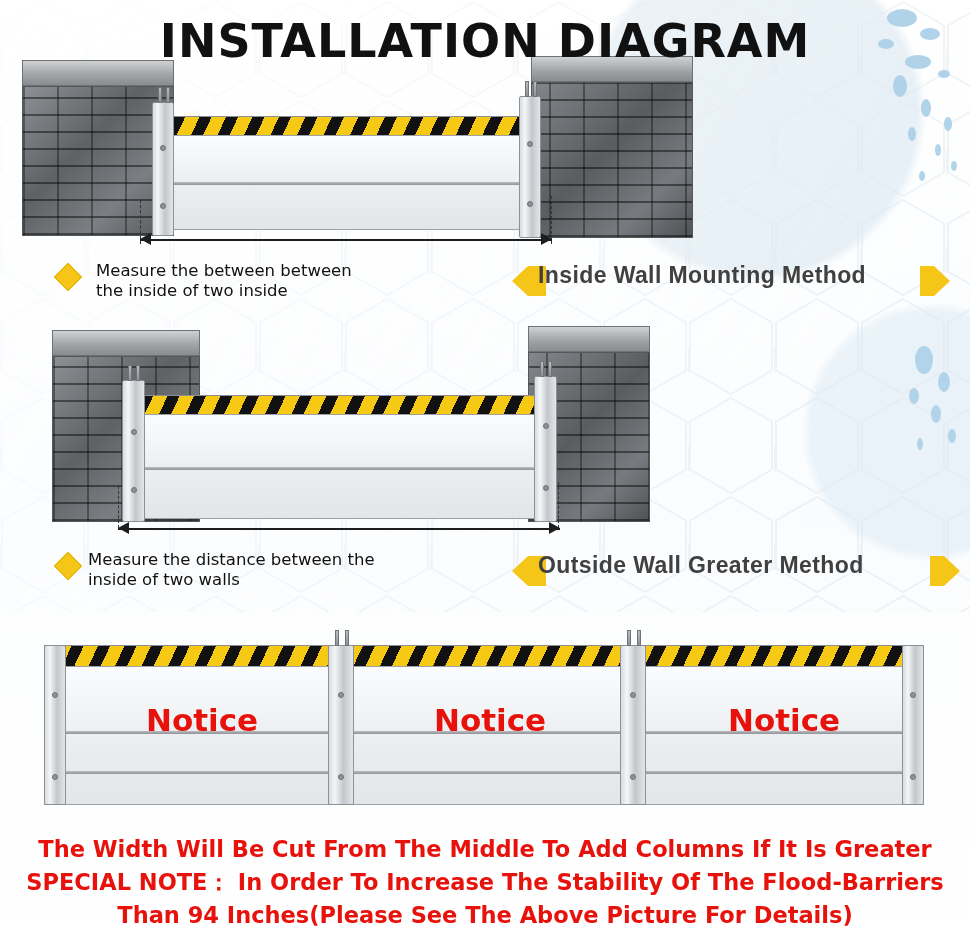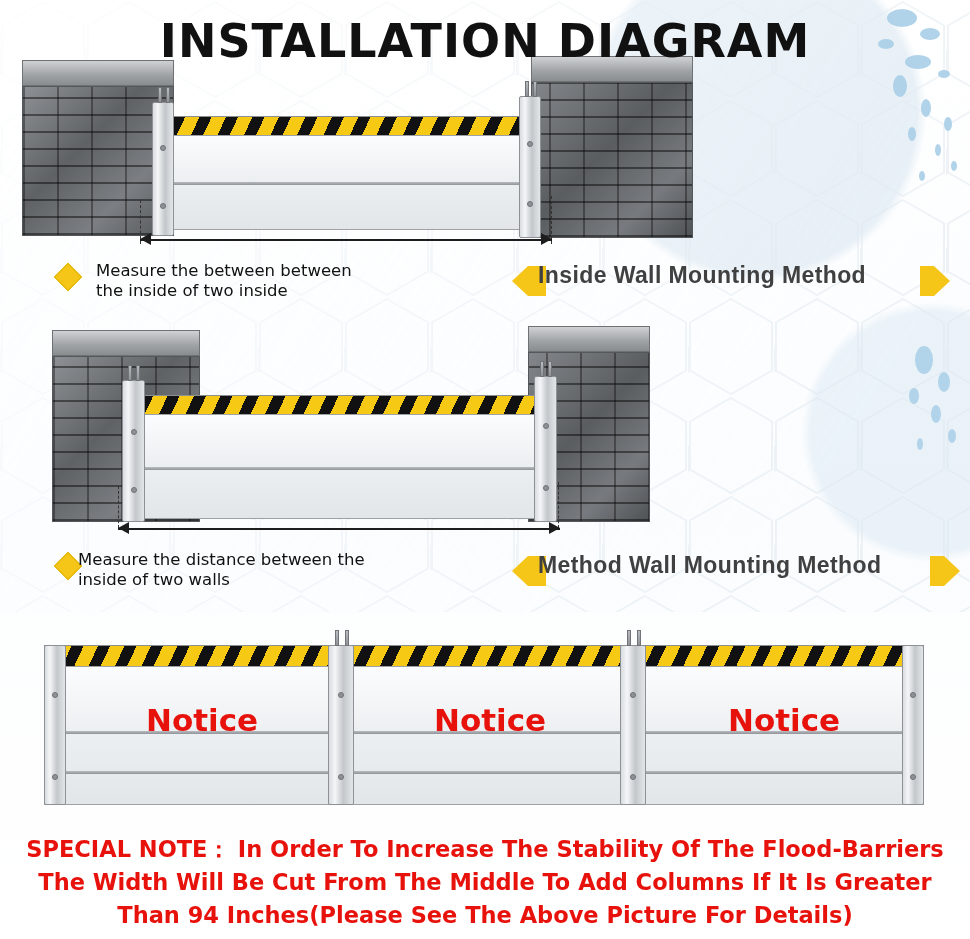--- a/index.html
+++ b/index.html
@@ -315,31 +315,31 @@
   <div class="tick" style="left:118px; top:486px; height:42px;"></div>
   <div class="tick" style="left:558px; top:482px; height:46px;"></div>
 
   <div class="measure" style="left:118px; top:521px; width:442px; height:14px;">
     <div class="line"></div>
     <div class="ahead l"></div>
     <div class="ahead r"></div>
   </div>
 
   <div class="yellow-diamond" style="left:58px; top:556px;"></div>
-  <div class="caption" style="left:78px; top:550px; width:370px;">
+  <div class="caption" style="left:88px; top:550px; width:370px;">
     <div>Measure the distance between the</div>
     <div>inside of two walls</div>
   </div>
 
   <div class="label-bar" style="left:512px; top:556px; width:448px;">
     <div class="chev-left"></div>
     <div class="bar-mid"></div>
     <div class="tail"></div>
     <div class="chev-right"></div>
-    <div class="bar-text">Method Wall Mounting Method</div>
+    <div class="bar-text">Outside Wall Greater Method</div>
   </div>
 </div>
 
 <div class="long-barrier" style="left:44px; top:645px; width:880px; height:160px;">
   <div class="hazard" style="height:22px;"></div>
   <div class="panel-body" style="top:21px; height:139px;"></div>
   <div class="panel-seam" style="top:86px;"></div>
   <div class="panel-seam" style="top:126px;"></div>
 </div>
 
@@ -362,16 +362,16 @@
 <div class="post" style="left:902px; top:645px; width:22px; height:160px; z-index:7;">
   <div class="bolt" style="top:46px;"></div>
   <div class="bolt" style="top:128px;"></div>
 </div>
 
 <div class="notice-text" style="left:146px; top:702px;">Notice</div>
 <div class="notice-text" style="left:434px; top:702px;">Notice</div>
 <div class="notice-text" style="left:728px; top:702px;">Notice</div>
 
 <div class="special-note">
+  <div>The Width Will Be Cut From The Middle To Add Columns If It Is Greater</div>
   <div>SPECIAL NOTE：  In Order To Increase The Stability Of The Flood-Barriers</div>
-  <div>The Width Will Be Cut From The Middle To Add Columns If It Is Greater</div>
   <div>Than 94 Inches(Please See The Above Picture For Details)</div>
 </div>
 
 </body></html>

